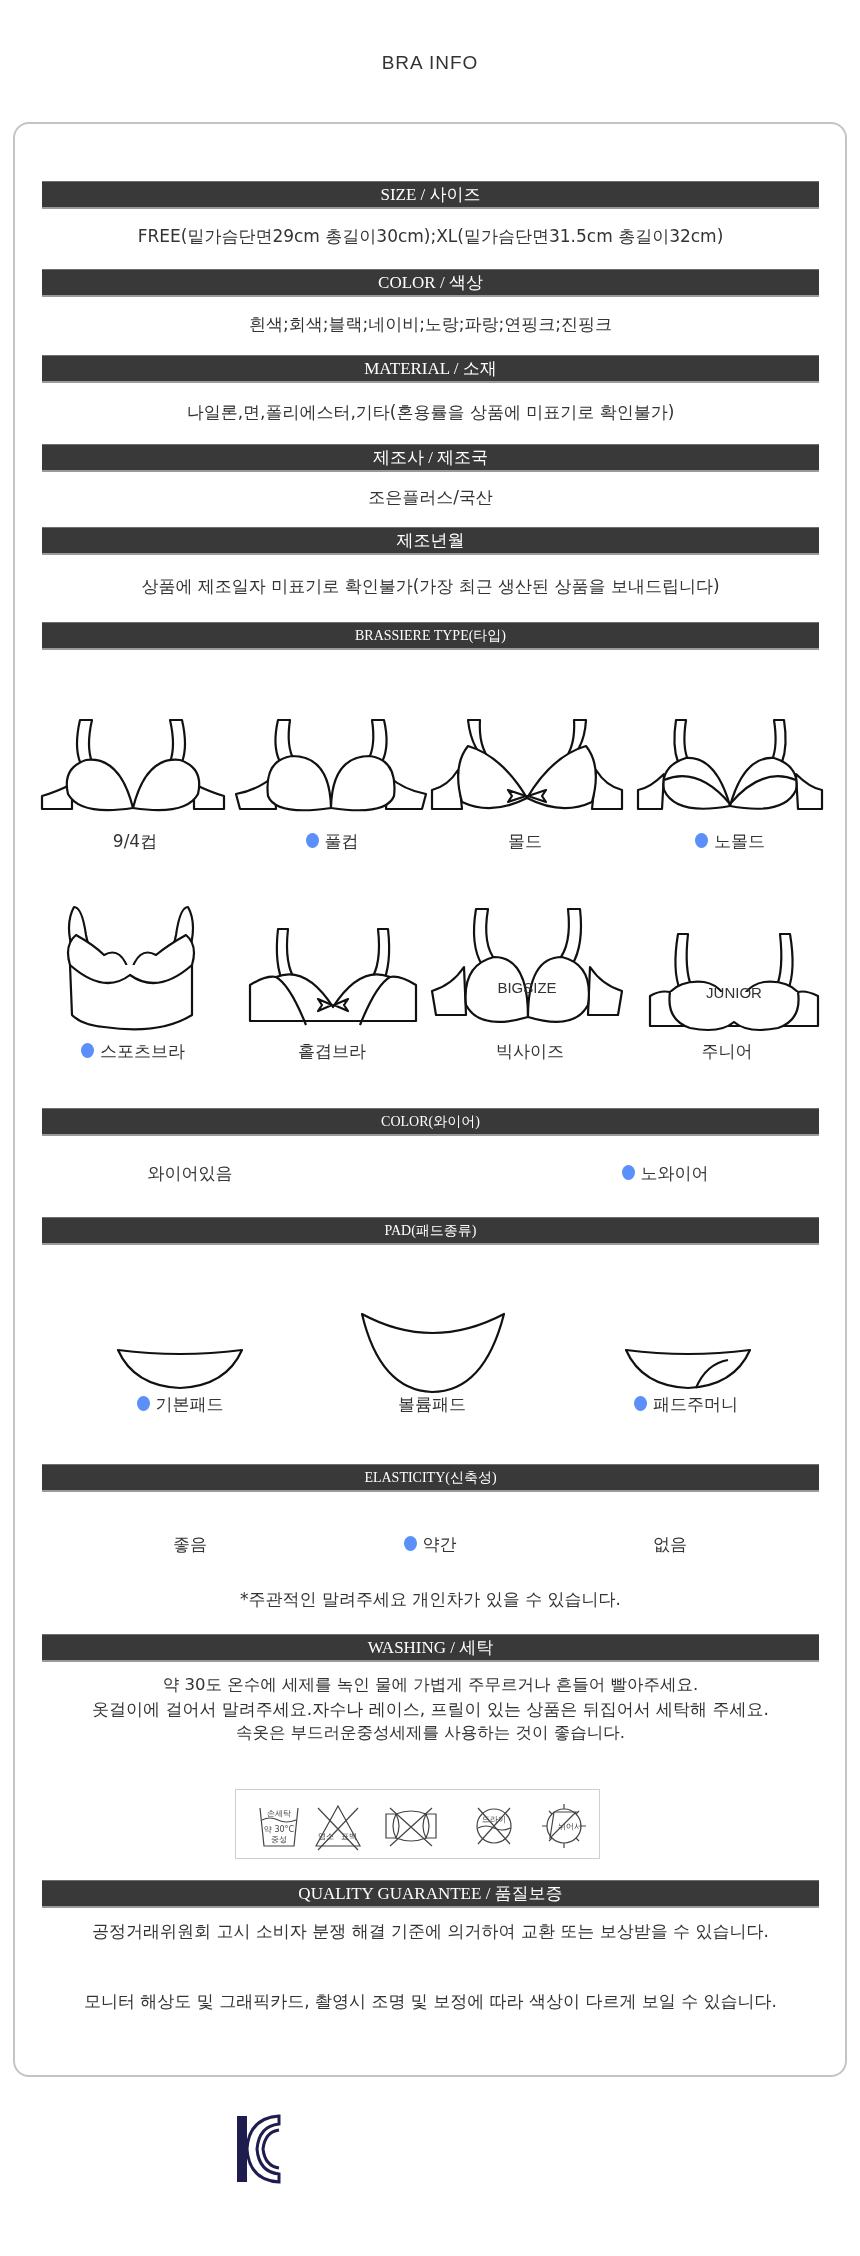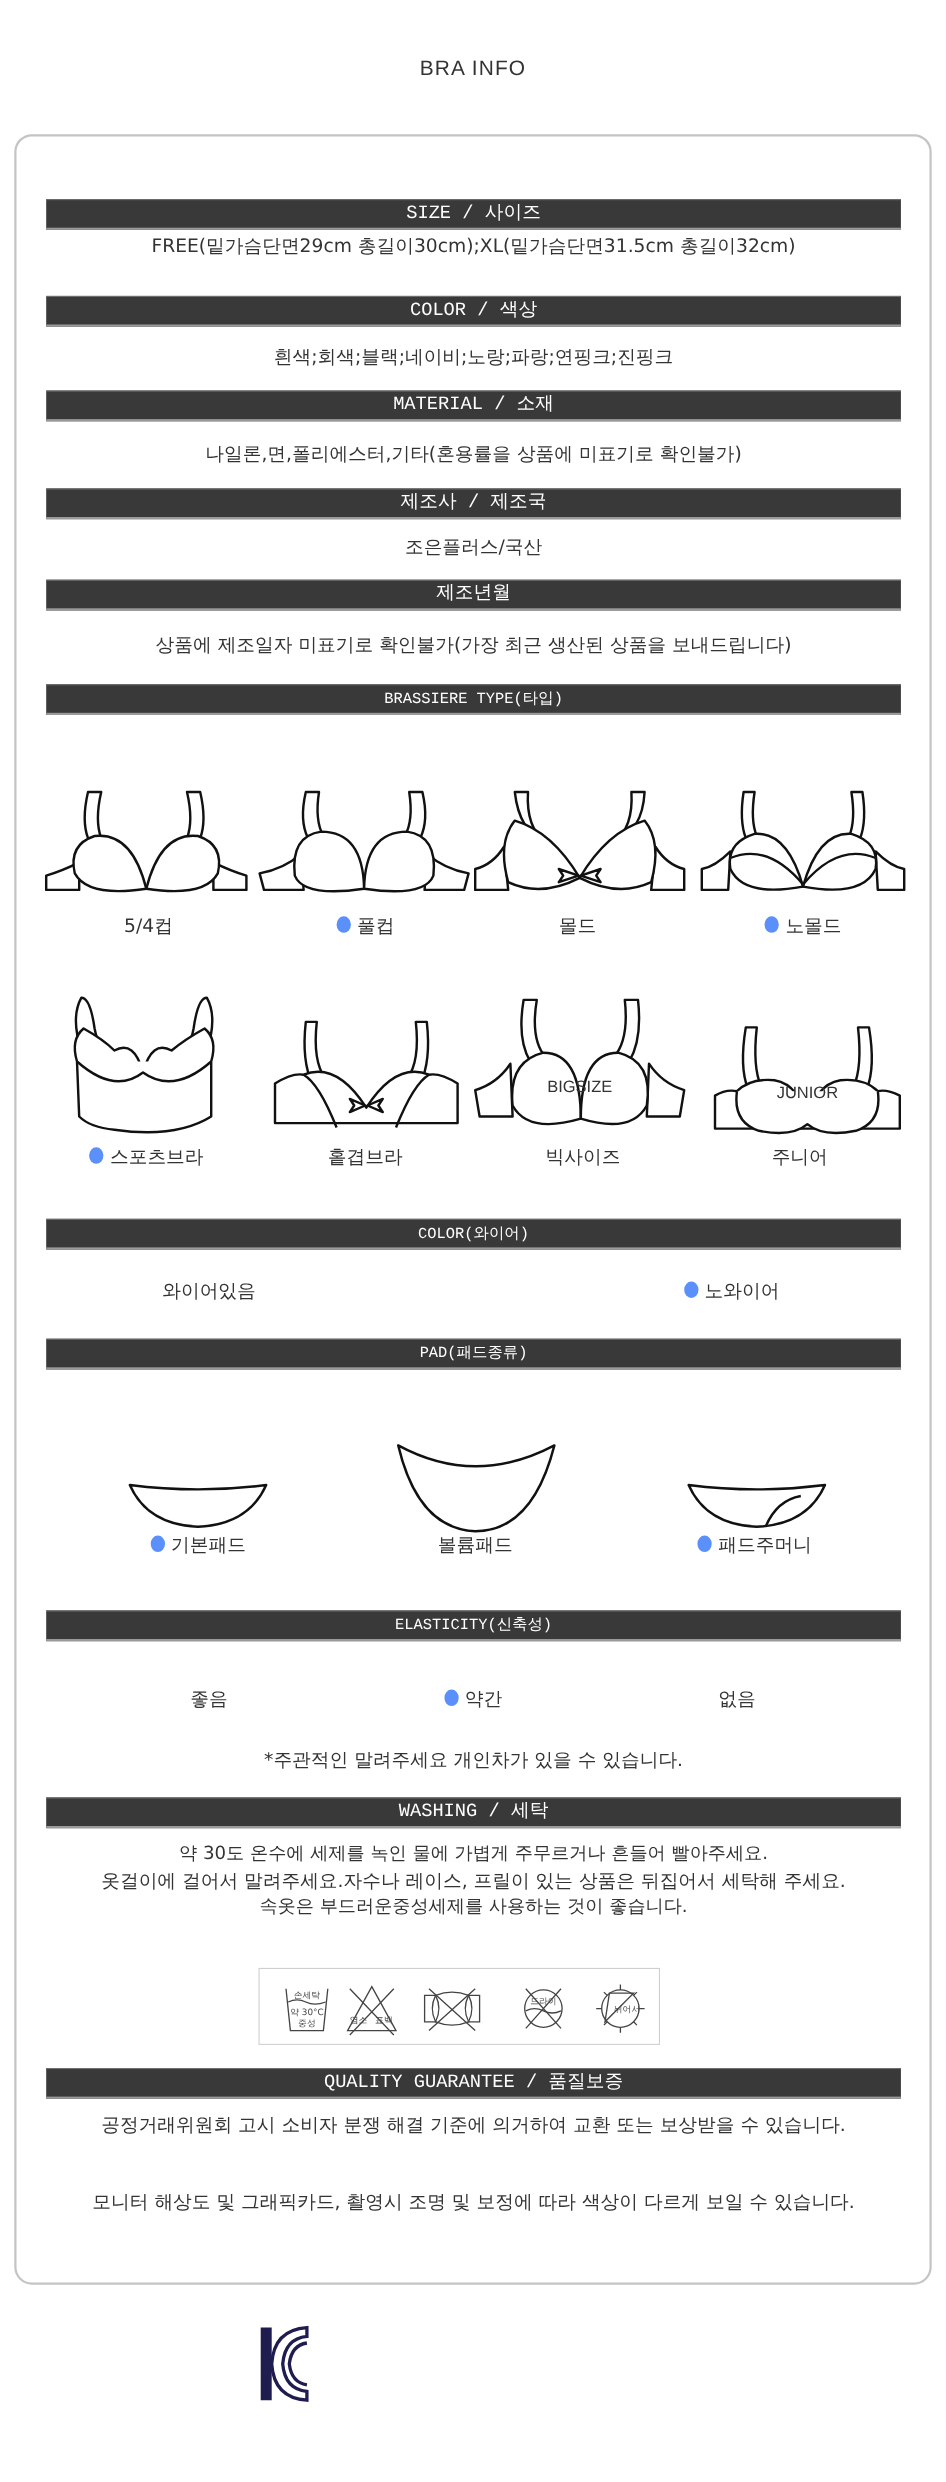--- a/index.html
+++ b/index.html
@@ -1,21 +1,21 @@
 <!DOCTYPE html>
 <html><head>
 <meta charset="utf-8">
 <style>
   * { box-sizing: border-box; margin: 0; padding: 0; }
   html, body { width: 860px; height: 2256px; background: #ffffff; overflow: hidden; }
   body { position: relative; font-family: "DejaVu Sans", "Liberation Sans", sans-serif; color: #333; }
   .abs { position: absolute; }
   .page-title { left: 0; width: 860px; top: 52px; text-align: center; font-size: 19px; letter-spacing: 1px; color: #333; font-family: "Liberation Sans", sans-serif; }
   .card { left: 13px; top: 122px; width: 834px; height: 1955px; border: 2px solid #c4c4c4; border-radius: 16px; background: #fff; }
-  .bar { left: 42px; width: 777px; height: 28px; background: #393939; border-top: 1px solid #6e6e6e; border-bottom: 2px solid #9a9a9a; color: #fff; text-align: center; font-size: 17px; line-height: 26px; font-family: Liberation Mono, monospace; }
+  .bar { left: 42px; width: 777px; height: 28px; background: #393939; border-top: 1px solid #6e6e6e; border-bottom: 2px solid #9a9a9a; color: #fff; text-align: center; font-size: 17px; line-height: 26px; font-family: Liberation Serif, serif; }
   .bar.small { font-size: 14px; }
   .line { left: 42px; width: 777px; text-align: center; font-size: 17px; color: #333; }
   .item { text-align: center; font-size: 17px; color: #333; white-space: nowrap; }
   .dot { display: inline-block; width: 13px; height: 15px; border-radius: 50%; background: #5b8ff9; vertical-align: -1px; margin-right: 6px; }
   .fig { position: absolute; }
   .fig svg { display: block; overflow: visible; }
   .fig svg * { fill: #fff; stroke: #111; stroke-width: 2.2; stroke-linejoin: round; }
   .fig svg text { fill: #333; stroke: none; font-size: 15px; font-family: "Liberation Sans", sans-serif; }
   .care-box { left: 235px; top: 1789px; width: 365px; height: 70px; border: 1px solid #cfcfcf; background: #fff; }
   .care-box svg * { fill: none; stroke: #444; stroke-width: 1.2; }
@@ -23,21 +23,21 @@
   .kc-text { left: 308px; top: 2130px; font-size: 18px; line-height: 25px; color: #333; }
 </style>
 </head>
 <body>
 
 <div class="abs page-title">BRA INFO</div>
 
 <div class="abs card"></div>
 
 <div class="abs bar" style="top:181px">SIZE / 사이즈</div>
-<div class="abs line" style="top:212px">FREE(밑가슴단면29cm 총길이30cm);XL(밑가슴단면31.5cm 총길이32cm)</div>
+<div class="abs line" style="top:225px">FREE(밑가슴단면29cm 총길이30cm);XL(밑가슴단면31.5cm 총길이32cm)</div>
 
 <div class="abs bar" style="top:269px">COLOR / 색상</div>
 <div class="abs line" style="top:313px">흰색;회색;블랙;네이비;노랑;파랑;연핑크;진핑크</div>
 
 <div class="abs bar" style="top:355px">MATERIAL / 소재</div>
 <div class="abs line" style="top:401px">나일론,면,폴리에스터,기타(혼용률을 상품에 미표기로 확인불가)</div>
 
 <div class="abs bar" style="top:444px">제조사 / 제조국</div>
 <div class="abs line" style="top:486px">조은플러스/국산</div>
 
@@ -83,21 +83,21 @@
     <path d="M136 4 L146 4 Q150 30 144 46 L134 44 Q140 30 136 4 Z"></path>
     <path d="M0 74 L0 93 L24 93 L26 58 Q12 72 0 74 Z"></path>
     <path d="M184 74 L184 93 L160 93 L158 58 Q172 72 184 74 Z"></path>
     <path d="M92 90 Q78 40 48 42 Q22 50 26 74 Q38 100 92 90 Z"></path>
     <path d="M92 90 Q106 40 136 42 Q162 50 158 74 Q146 100 92 90 Z"></path>
     <path d="M26 64 Q60 50 92 88 M158 64 Q124 50 92 88" fill="none"></path>
   </svg>
 </div>
 
 <div class="abs item" style="left:80px;width:110px;top:830px">
-  <span>5/4컵</span>
+  <span>9/4컵</span>
 </div>
 <div class="abs item" style="left:272px;width:120px;top:830px">
   <span class="dot"></span><span>풀컵</span>
 </div>
 <div class="abs item" style="left:470px;width:110px;top:830px">
   <span>몰드</span>
 </div>
 <div class="abs item" style="left:670px;width:120px;top:830px">
   <span class="dot"></span><span>노몰드</span>
 </div>

